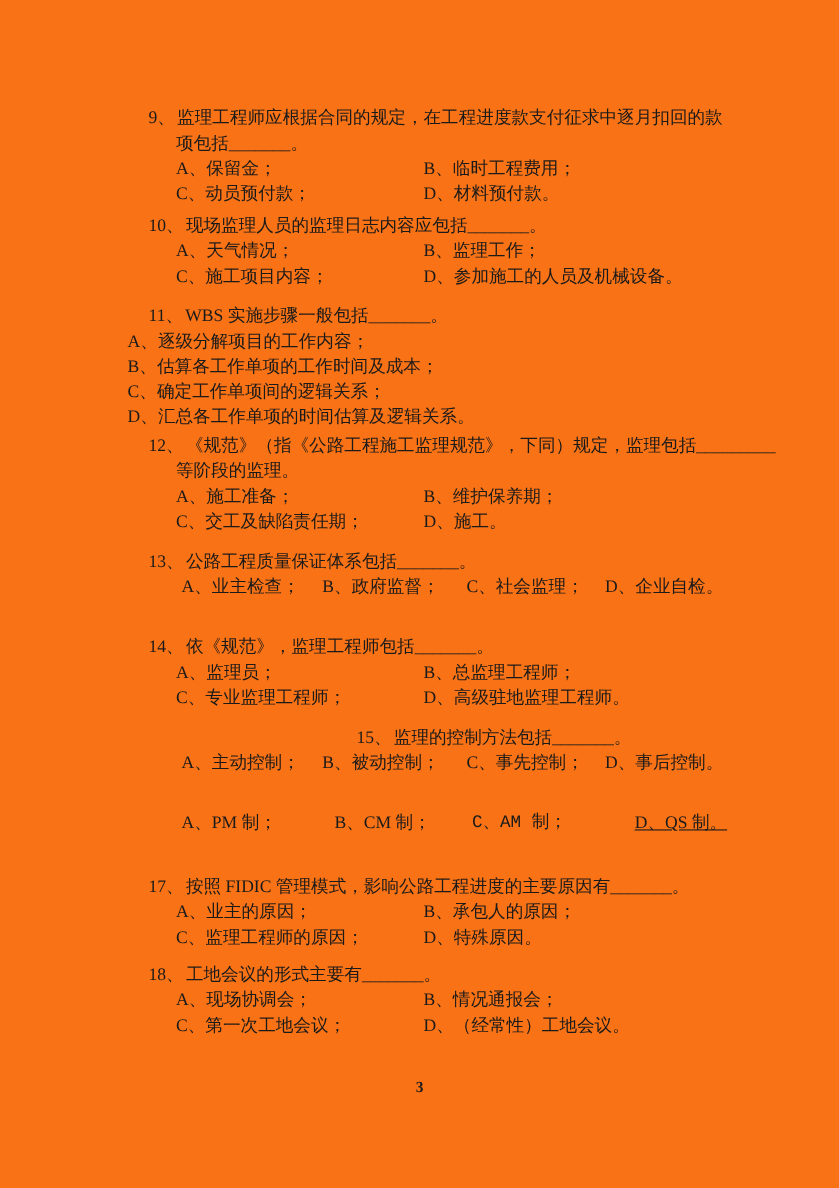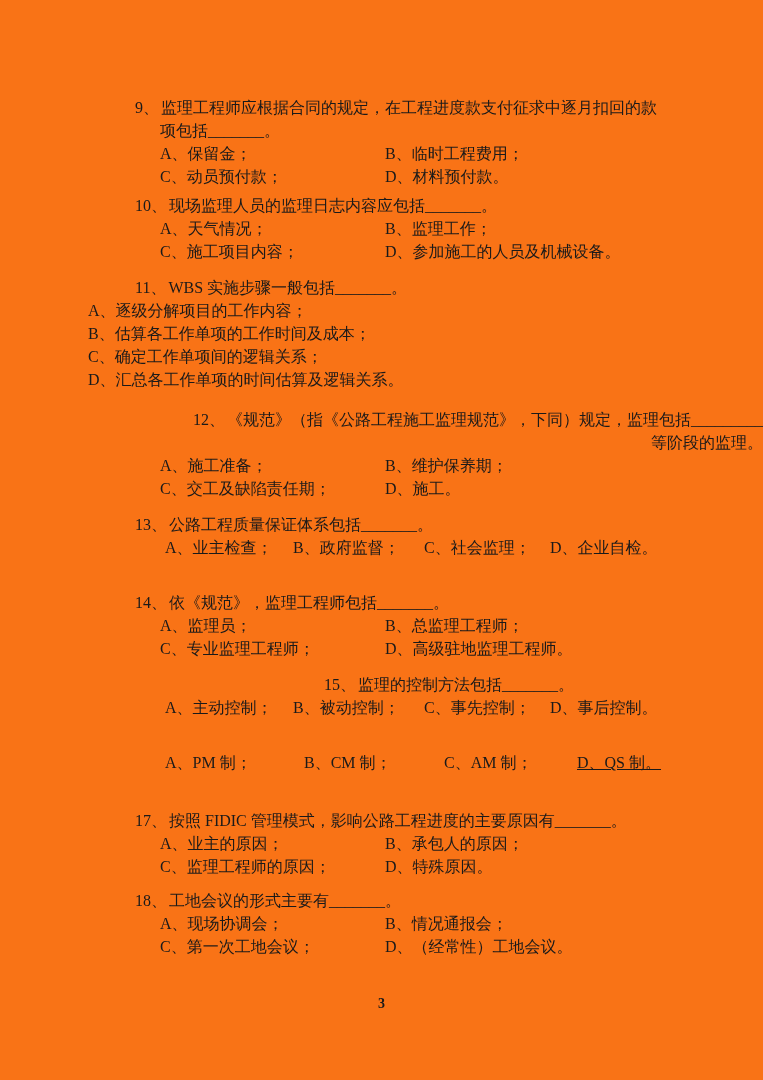--- a/index.html
+++ b/index.html
@@ -16,28 +16,28 @@
   .q { position:relative; width:100%; }
   .line { height:23px; line-height:23px; white-space:nowrap; }
   .first { padding-left:135px; }
   .cont  { padding-left:160px; }
   .qnum  { padding-right:2px; }
   
   .optrow { position:relative; height:23px; line-height:23px; }
   .optrow .colA { position:absolute; left:160px; white-space:nowrap; }
   .optrow .colB { position:absolute; left:385px; white-space:nowrap; }
   
-  .opt-line { height:23px; line-height:23px; padding-left:88px; white-space:nowrap; }
+  .opt-line { height:23px; line-height:23px; padding-left:116px; white-space:nowrap; }
   
   .inline-row { position:relative; height:23px; line-height:23px; }
   .inline-row span { position:absolute; white-space:nowrap; }
   .p1 { left:165px; } .p2 { left:293px; } .p3 { left:424px; } .p4 { left:550px; }
-  .w1 { left:165px; } .w2 { left:304px; } .w3 { left:444px; } .w4 { left:577px;text-decoration:underline; }
+  .w1 { left:165px; } .w2 { left:304px; } .w3 { left:429px;font-family:Liberation Mono, monospace; } .w4 { left:577px;text-decoration:underline; }
   
-  #q10 { margin-top:6px; }  #q11 { margin-top:13px; } #q12 { margin-top:17px;text-align:right; }
+  #q10 { margin-top:6px; }  #q11 { margin-top:13px; } #q12 { margin-top:3px; }
   #q13 { margin-top:13px; } #q14 { margin-top:32px; } #q15 { margin-top:13px;text-align:center; }
   #q16 { margin-top:32px; } #q17 { margin-top:35px; } #q18 { margin-top:11px; }
   .pagenum { margin-top:38px; text-align:center; font-size:14px; font-weight:bold; }
 </style>
 </head>
 <body>
 
 <div class="page">
 
   <div class="q" id="q9">

